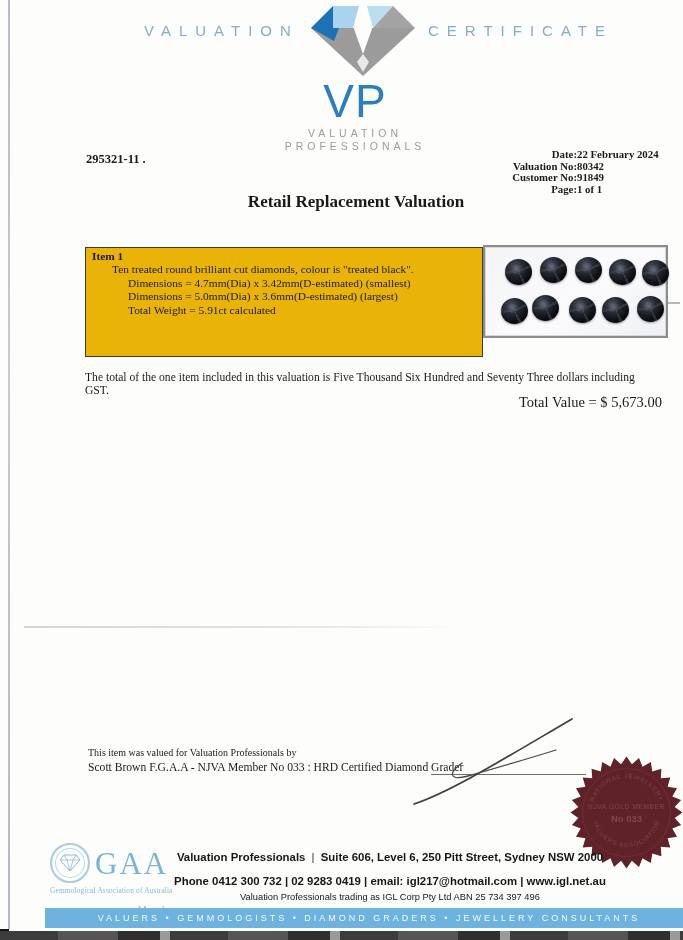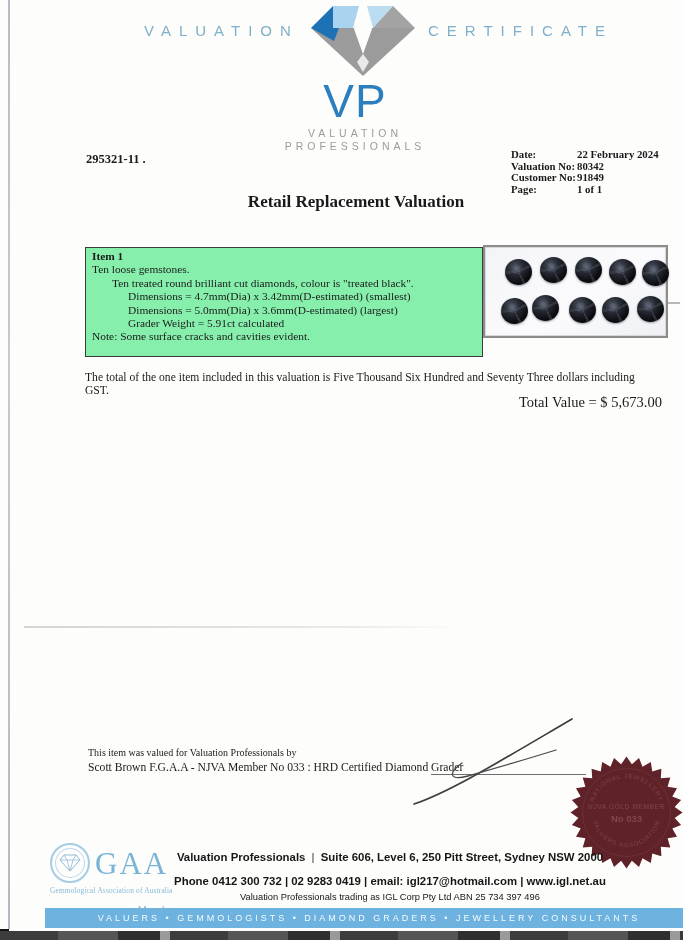--- a/index.html
+++ b/index.html
@@ -28,29 +28,29 @@
   .logo-vp { position:absolute; left:0; top:74px; width:710px; text-align:center;
     font-family:"Liberation Sans",sans-serif; font-size:46px; color:var(--vp_blue,#2b7fbe); letter-spacing:1px; }
   .logo-sub { position:absolute; left:0; top:0; width:710px; text-align:center;
     font-family:"Liberation Sans",sans-serif; font-size:10.5px; letter-spacing:4px; color:#9b9b9b; }
   .logo-sub1 { top:127px; } .logo-sub2 { top:140px; }
 
   
   .ref-no { position:absolute; left:86px; top:152px; font-size:12.5px; font-weight:bold; }
   .meta { position:absolute; left:511px; top:149px; font-size:10.8px; font-weight:bold; line-height:11.6px; }
   .meta-row { display:flex; }
-  .meta-label { width:66px; }
+  .meta-label { width:66px;text-align:right; }
   .meta-value { white-space:nowrap; }
 
   .doc-title { position:absolute; left:30px; top:192px; width:652px; text-align:center;
     font-size:17px; font-weight:bold; }
 
   
   .item-box { position:absolute; left:85px; top:247px; width:398px; height:110px;
-    border:1.4px solid #3b3b3b; font-size:11.4px; line-height:13.4px; background:#86efac; }
+    border:1.4px solid #3b3b3b; font-size:11.4px; line-height:13.4px; background:#eab308; }
   .item-body { padding:2px 6px 0 6px; height:91px; }
   .item-heading { font-weight:bold; }
   .ind-0 { padding-left:0; } .ind-1 { padding-left:20px; } .ind-2 { padding-left:36px; }
   .item-note { margin-top:0; }
   .item-value-row { border-top:1.4px solid #3b3b3b; padding:2px 6px; font-weight:bold; font-size:11.8px; }
   .item-value-amount { margin-left:14px; }
 
   
   .photo { position:absolute; left:483px; top:245px; width:185px; height:93px;
     background:linear-gradient(145deg,#f3f4f7,#fbfbfd 55%,#eef0f3);
@@ -147,26 +147,24 @@
       <span class="meta-label">Page:</span>
       <span class="meta-value">1 of 1</span>
     </div>
   </div>
 
   <div class="doc-title">Retail Replacement Valuation</div>
 
   <div class="item-box">
     <div class="item-body">
       <div class="item-heading">Item 1</div>
-      <div class="ind-0">Ten loose gemstones.</div>
       <div class="ind-1">Ten treated round brilliant cut diamonds, colour is "treated black".</div>
       <div class="ind-2">Dimensions = 4.7mm(Dia) x 3.42mm(D-estimated) (smallest)</div>
       <div class="ind-2">Dimensions = 5.0mm(Dia) x 3.6mm(D-estimated) (largest)</div>
-      <div class="ind-2">Grader Weight = 5.91ct calculated</div>
-      <div class="ind-0 item-note">Note: Some surface cracks and cavities evident.</div>
+      <div class="ind-2">Total Weight = 5.91ct calculated</div>
     </div>
   </div>
 
   <div class="photo">
     <div class="stone" style="left:20px; top:12px;"></div>
     <div class="stone" style="left:55px; top:10px;"></div>
     <div class="stone" style="left:90px; top:10px;"></div>
     <div class="stone" style="left:124px; top:12px;"></div>
     <div class="stone" style="left:157px; top:13px;"></div>
     <div class="stone" style="left:16px; top:51px;"></div>

